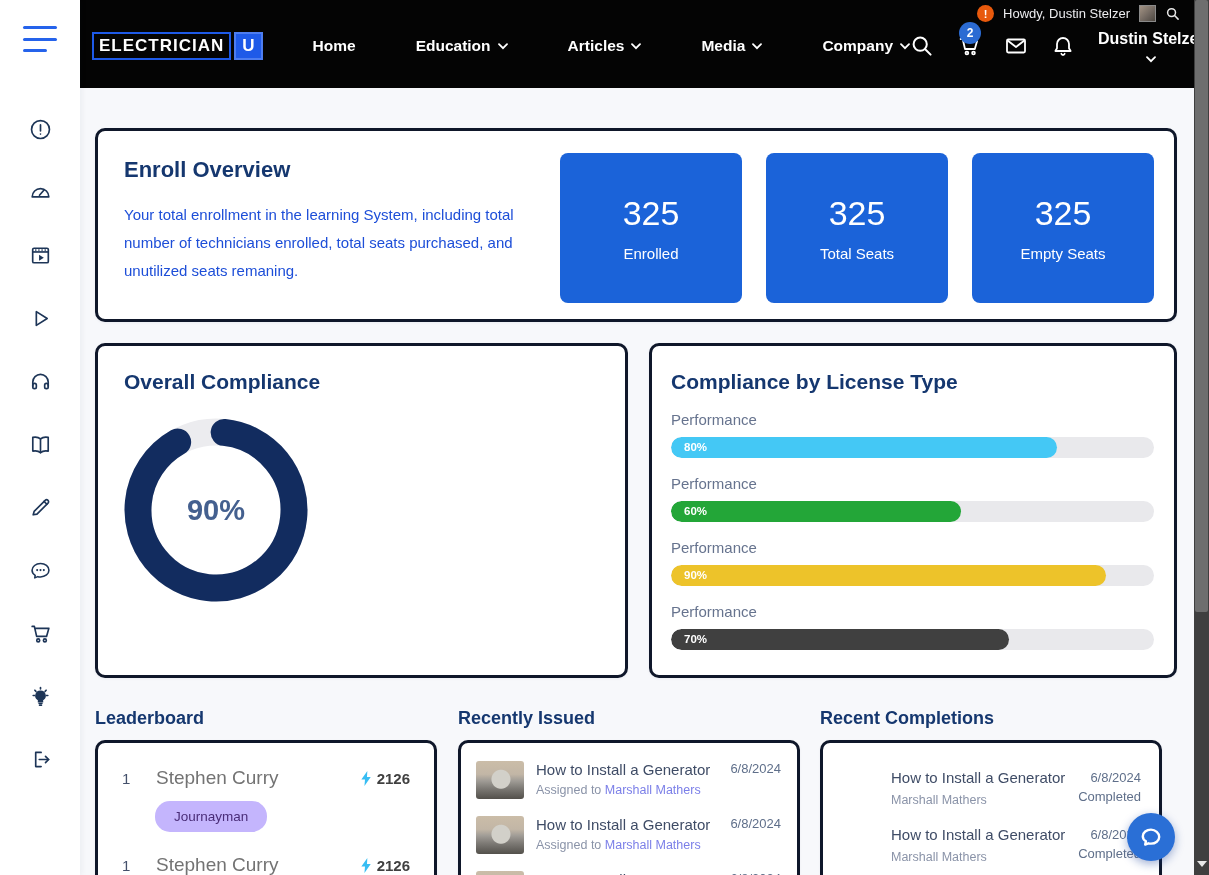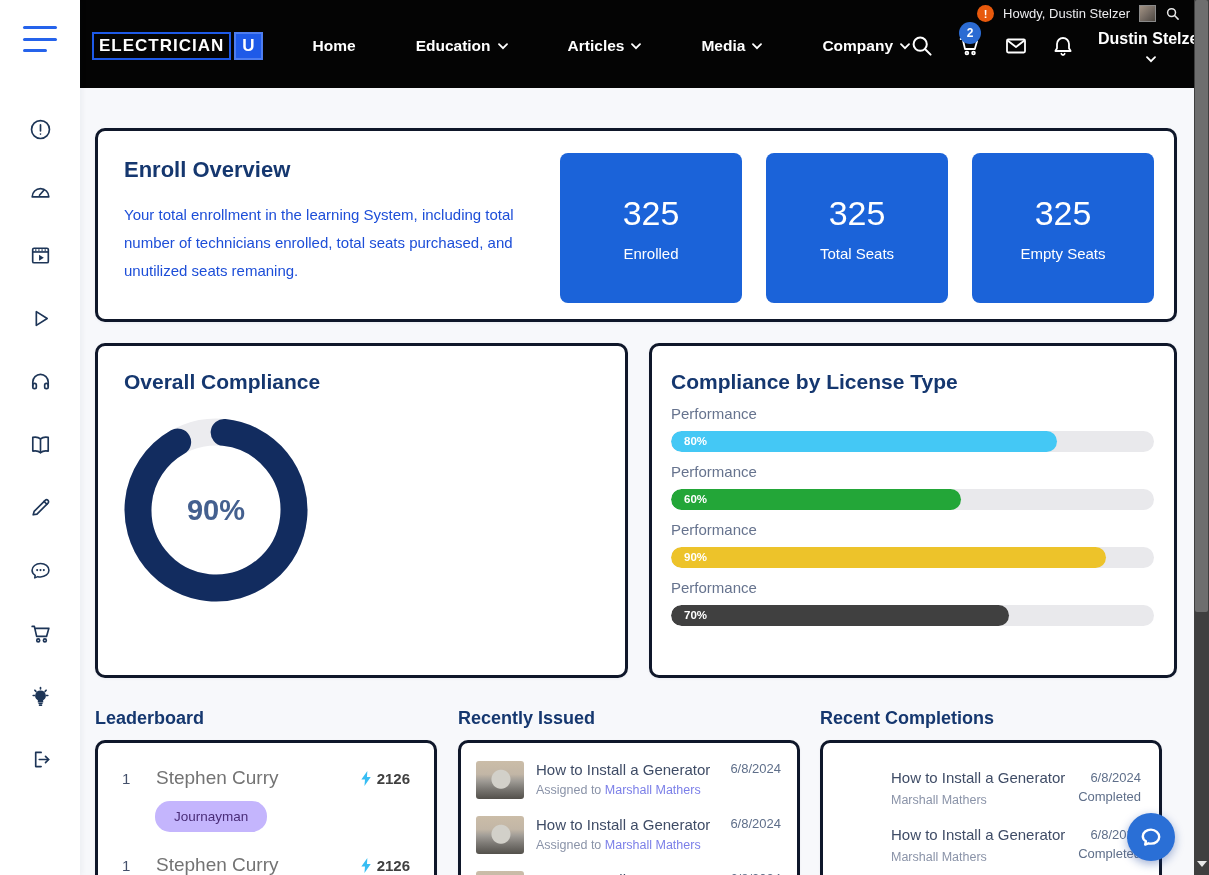--- a/index.html
+++ b/index.html
@@ -59,21 +59,21 @@
   .stat-label { font-size:15px; }
 
   
   .compliance-card { left:15px; top:255px; width:533px; height:335px; padding:24px 26px; }
   .card-title { font-size:21px; font-weight:700; color:#15376f; }
   .donut-wrap { position:relative; width:184px; height:184px; margin-top:24px; }
   .donut-pct { position:absolute; inset:0; display:flex; align-items:center; justify-content:center; font-size:29px; font-weight:700; color:#44608f; }
 
   
   .license-card { left:569px; top:255px; width:528px; height:335px; padding:24px 20px 20px 19px; }
-  .bar-group { margin-top:11px; }
+  .bar-group { margin-top:17px; }
   .bar-group:first-of-type { margin-top:24px; }
   .bar-label { font-size:15px; color:#66738e; margin-bottom:9px; }
   .bar-track { width:100%; height:21px; border-radius:11px; background:#e9e9ec; overflow:hidden; }
   .bar-fill { height:100%; border-radius:11px; color:#fff; font-size:11.5px; font-weight:600; line-height:21px; padding-left:13px; }
 
   
   .section-title { position:absolute; font-size:18px; font-weight:700; color:#15376f; top:620px; }
   .bottom-card { top:652px; width:342px; height:280px; }
 
   

